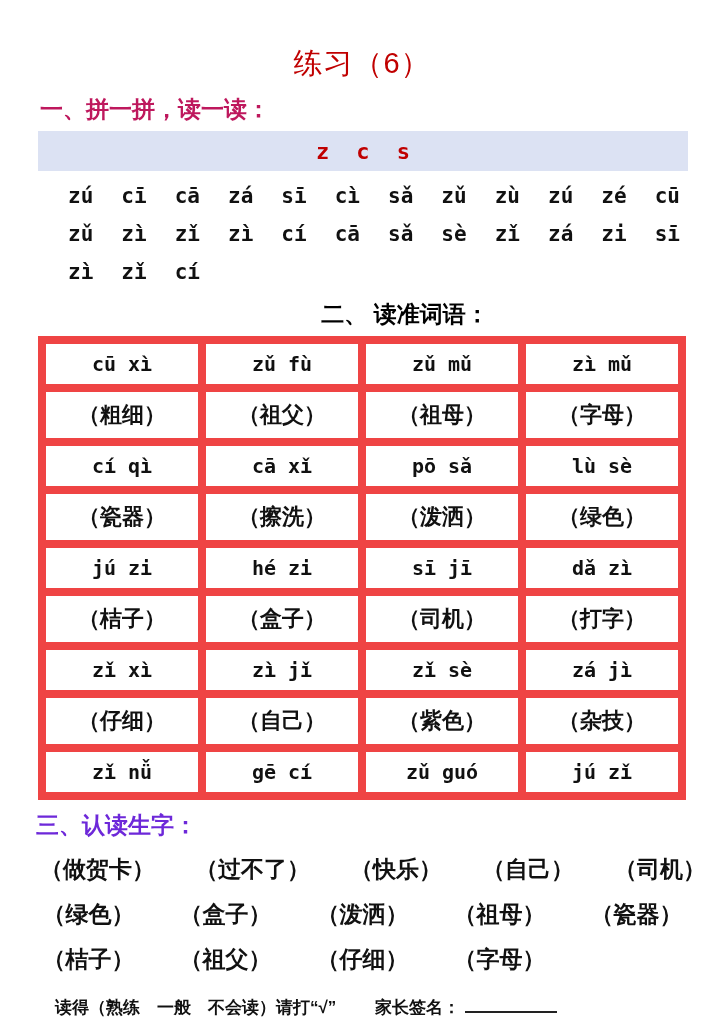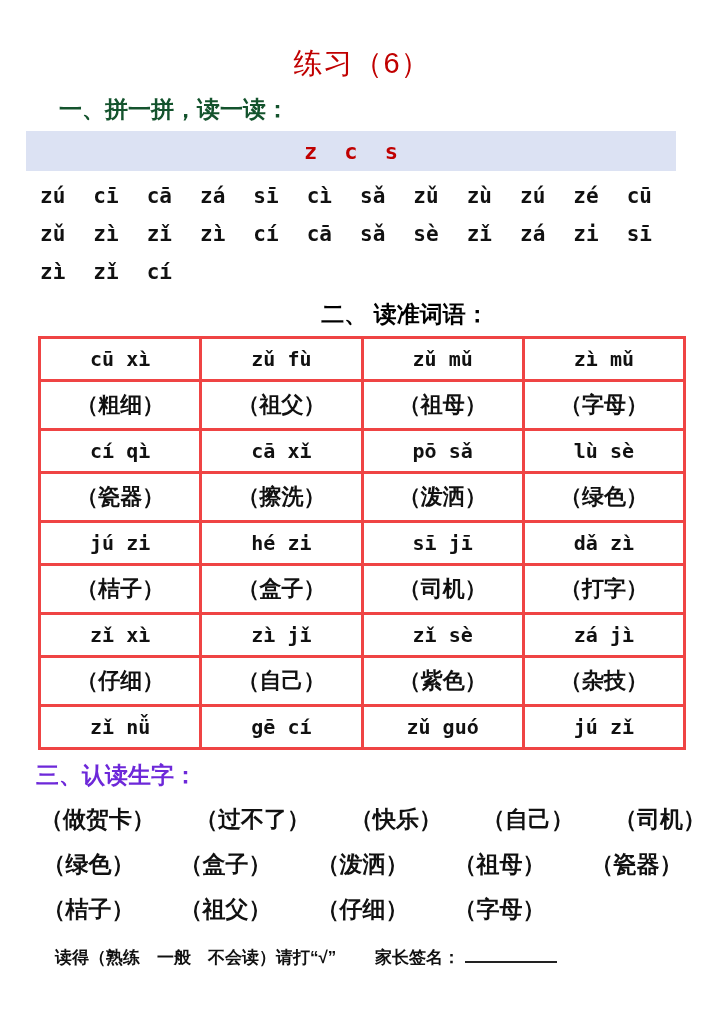--- a/index.html
+++ b/index.html
@@ -14,41 +14,41 @@
   .title {
     margin-top: 44px;
     text-align: center;
     font-size: 29px;
     font-weight: 400;
     color: #c00000;
     letter-spacing: 1px;
   }
 
   .h1 {
-    margin: 10px 0 6px 59px;
-    font-size: 23px;
-    font-weight: 700;
-    color: #14532d;
+    margin: 10px 0 6px 40px;
+    font-size: 23px;
+    font-weight: 700;
+    color: #be185d;
   }
   .h2 {
     margin: 8px 0 6px 86px;
     font-size: 23px;
     font-weight: 700;
     color: #000;
     text-align: center;
   }
   .h3 {
     margin: 10px 0 6px 36px;
     font-size: 23px;
     font-weight: 700;
     color: #6d28d9;
   }
 
   .band {
-    margin-left: 26px;
+    margin-left: 38px;
     width: 650px;
     height: 40px;
     background: #dce2f3;
     display: flex;
     align-items: center;
     justify-content: center;
   }
   .band span {
     font-family: "DejaVu Sans Mono", "Liberation Mono", monospace;
     font-weight: 700;
@@ -60,32 +60,32 @@
   .pinyin-rows { margin: 6px 0 2px 40px; width: 640px; }
   .pinyin-grid {
     display: grid;
     grid-template-columns: repeat(12, 1fr);
     line-height: 38px;
   }
   .pinyin-grid span {
     font-family: "DejaVu Sans Mono", "Liberation Mono", monospace;
     font-weight: 700;
     font-size: 21px;
-    text-align: left;
+    text-align: right;
     white-space: nowrap;
   }
 
   table.words {
     margin-left: 38px;
     width: 648px;
     border-collapse: collapse;
     table-layout: fixed;
   }
   table.words td {
-    border: 3px solid #ef4444;
+    border: 8px solid #ef4444;
     text-align: center;
     vertical-align: middle;
     padding: 8px;
     white-space: nowrap;
   }
   tr.py  { height: 37px; }
   tr.hz  { height: 25px; font-family: Liberation Serif, serif; }
   tr.py td {
     font-family: "DejaVu Sans Mono", "Liberation Mono", monospace;
     font-weight: 700;

